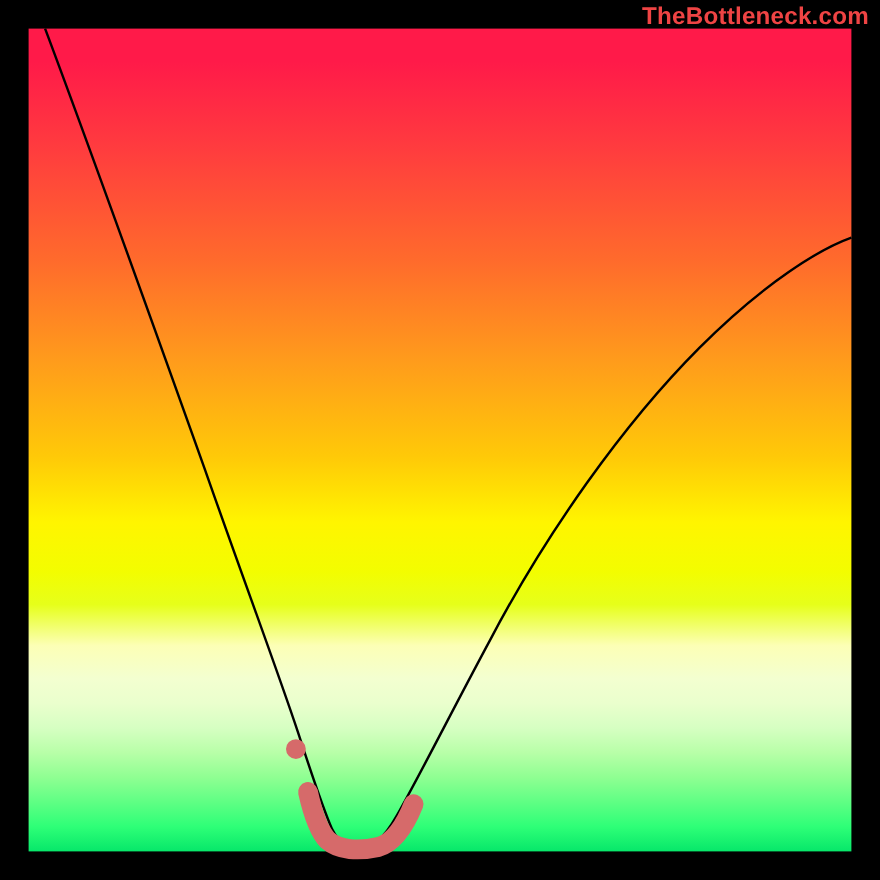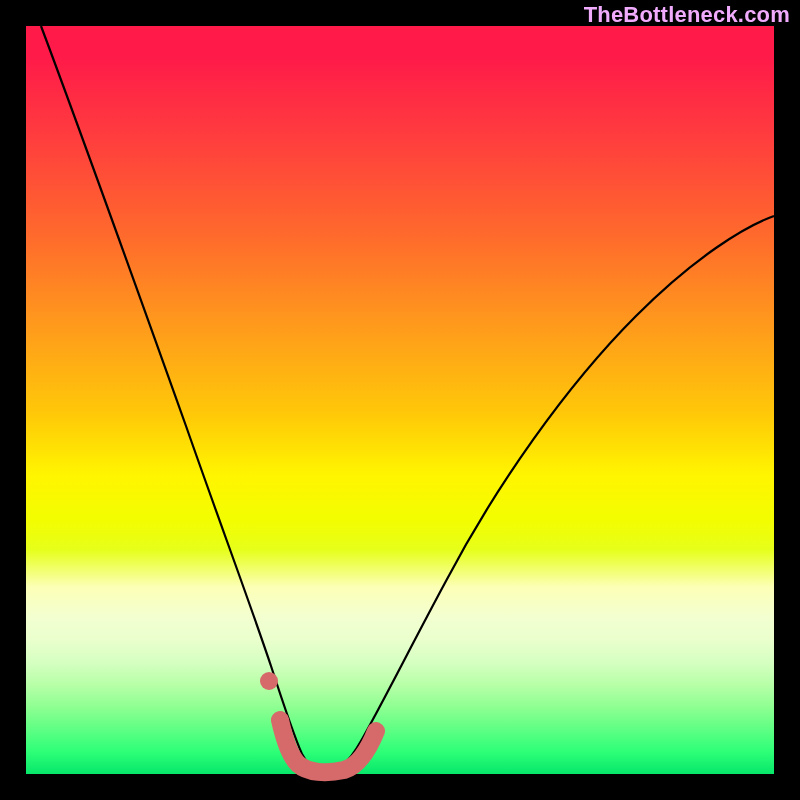--- a/index.html
+++ b/index.html
@@ -36,21 +36,21 @@
       #5fff84 94%,
       #2eff77 97%,
       #07e76a 100%);
   }
   .watermark {
     position: absolute;
     top: 2px;
     right: 10px;
     font-size: 22px;
     font-weight: 600;
-    color: #f0abfc;
+    color: #ef4444;
     letter-spacing: 0.2px;
     user-select: none;
   }
   svg.curve {
     position: absolute;
     left: 0;
     top: 0;
     width: 748px;
     height: 748px;
     overflow: visible;

